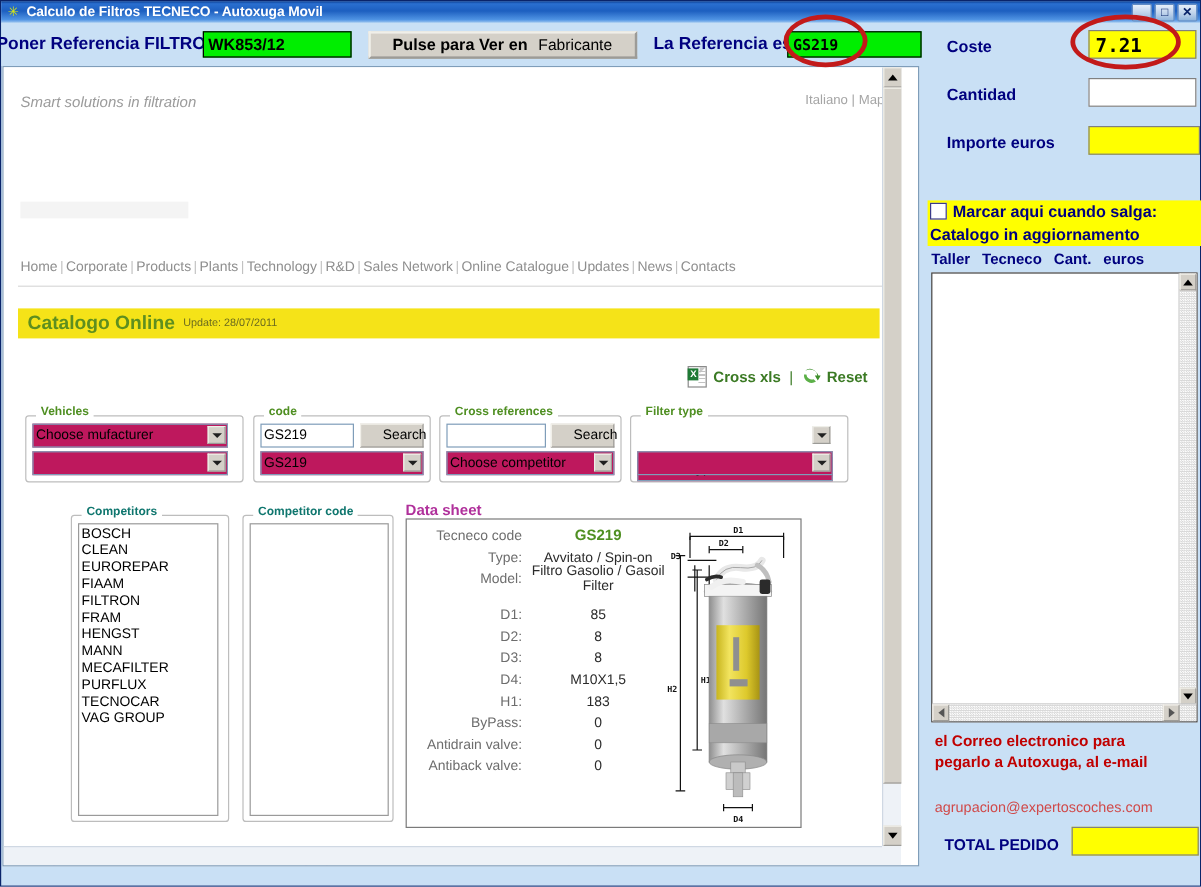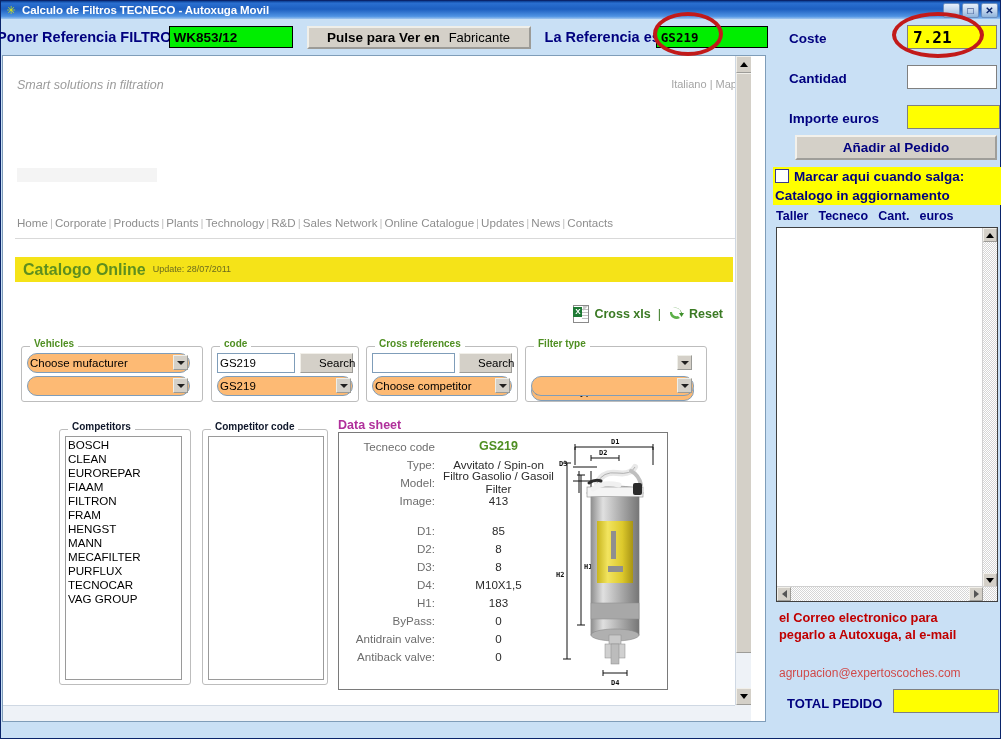--- a/index.html
+++ b/index.html
@@ -179,38 +179,37 @@
     border-radius: 3px;
     box-sizing: border-box;
   }
   .fset > .lg {
     position: absolute; top: -9px; left: 8px;
     background: #fff; padding: 0 4px;
     font-size: 10px; font-weight: bold;
     white-space: nowrap;
   }
   .lg-green { color: #4f8f22; }
-  .lg-purple { color: #0f172a; }
+  .lg-purple { color: #0f766e; }
 
   select.win, input.win {
     font-family: "Liberation Sans", sans-serif;
     font-size: 11.5px;
     color: #000;
     background: #ffffff;
     border: 1px solid #7f9db9;
     box-sizing: border-box;
     height: 20px;
     padding: 0 2px;
     outline: none;
   }
   select.win {
     -webkit-appearance: none; appearance: none;
-    background: #fdba74;
+    background: #be185d;
     padding-right: 18px;
-    border-radius: 10px;
   }
   .selwrap { position: relative; display: inline-block; }
   .selwrap .arrow {
     position: absolute; right: 2px; top: 2px;
     width: 15px; height: 15px;
     background: #d4d0c8;
     border: 1px outset #efefe9;
     display: flex; align-items: center; justify-content: center;
     box-sizing: border-box;
     pointer-events: none;
@@ -519,24 +518,20 @@
               <div class="ds-v code">GS219</div>
             </div>
             <div class="ds-row">
               <div class="ds-k">Type:</div>
               <div class="ds-v">Avvitato / Spin-on</div>
             </div>
             <div class="ds-row">
               <div class="ds-k">Model:</div>
               <div class="ds-v">Filtro Gasolio / Gasoil Filter</div>
             </div>
-            <div class="ds-row">
-              <div class="ds-k">Image:</div>
-              <div class="ds-v">413</div>
-            </div>
             <div class="ds-sep"></div>
             <div class="ds-row">
               <div class="ds-k">D1:</div>
               <div class="ds-v">85</div>
             </div>
             <div class="ds-row">
               <div class="ds-k">D2:</div>
               <div class="ds-v">8</div>
             </div>
             <div class="ds-row">
@@ -663,21 +658,20 @@
 
     <div class="rp-label" style="position:absolute; left:18px; top:10px;">Coste</div>
     <div class="yellow-field" style="position:absolute; left:136px; top:4px; width:90px;">7.21</div>
 
     <div class="rp-label" style="position:absolute; left:18px; top:50px;">Cantidad</div>
     <div class="white-field" style="position:absolute; left:136px; top:44px; width:90px;"></div>
 
     <div class="rp-label" style="position:absolute; left:18px; top:90px;">Importe euros</div>
     <div class="yellow-field" style="position:absolute; left:136px; top:84px; width:93px;"></div>
 
-    <div class="gray-btn" style="position:absolute; left:24px; top:114px; width:202px;">Añadir al Pedido</div>
 
     <div class="yellow-banner" style="position:absolute; left:2px; top:146px; width:227px;">
       <div>
         <span class="cbx"></span><span>Marcar aqui cuando salga:</span>
       </div>
       <div>Catalogo in aggiornamento</div>
     </div>
 
     <div class="col-head" style="position:absolute; left:5px; top:188px;" id="orderCols">
         <span>Taller</span>

